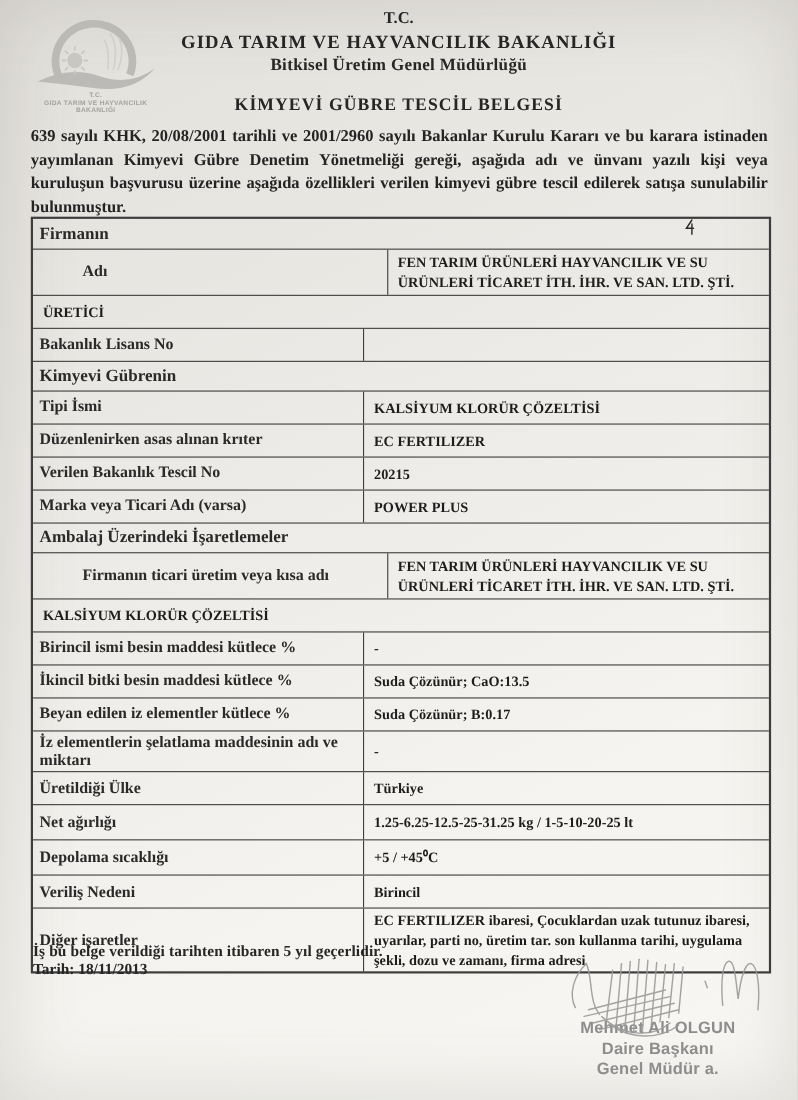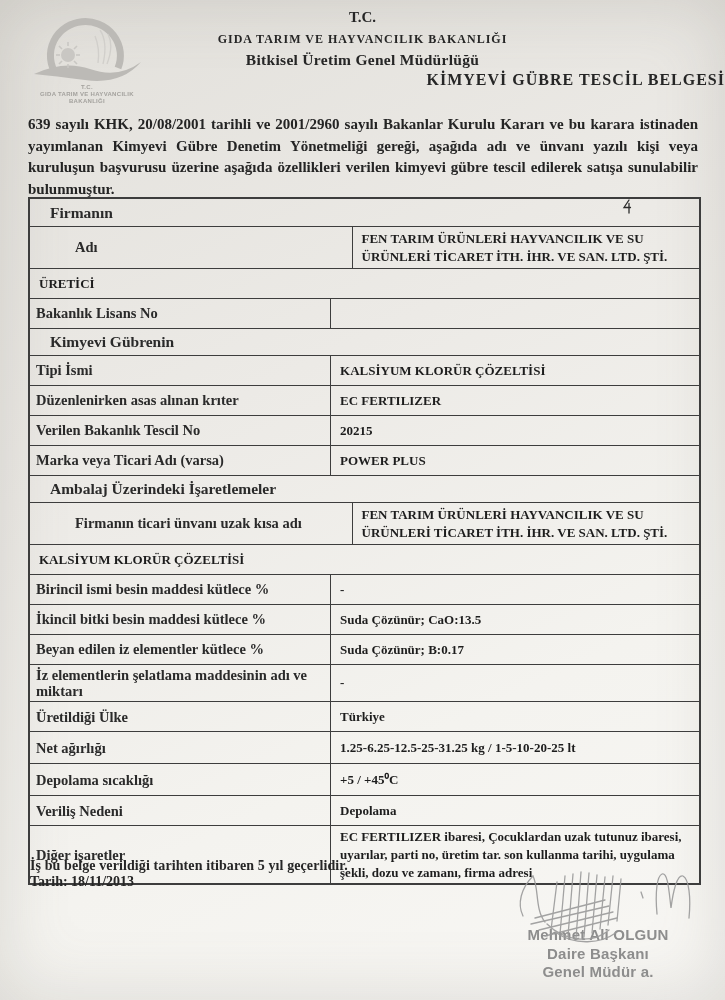--- a/index.html
+++ b/index.html
@@ -10,30 +10,30 @@
     box-shadow:inset 0 0 70px rgba(110,105,95,.20);
     font-family:"Liberation Serif", serif;color:#262626;
   }
   
   .logo{position:absolute;left:26px;top:8px;width:122px;text-align:center;}
   .logo svg{display:block;margin:0 auto;}
   .logo-caption{font-family:"Liberation Sans",sans-serif;color:#a3a19d;font-weight:bold;
     font-size:6px;line-height:7px;letter-spacing:.3px;margin-top:-2px;}
   .head{position:absolute;left:0;right:0;top:8px;text-align:center;font-weight:bold;}
   .head .tc{font-size:15px;line-height:18px;}
-  .head .ministry{font-size:12px;line-height:22px;letter-spacing:1px;margin-top:2px;}
+  .head .ministry{font-size:17px;line-height:22px;letter-spacing:1px;margin-top:2px;}
   .head .directorate{font-size:15.5px;line-height:20px;letter-spacing:.3px;}
-  .head .doc-title{font-size:16px;line-height:20px;letter-spacing:1px;text-align:right;}
+  .head .doc-title{font-size:16px;line-height:20px;letter-spacing:1px;margin-top:16px;}
   
   .intro{position:absolute;left:28px;right:27px;top:114px;margin:0;
     font-size:15px;font-weight:bold;line-height:21.5px;text-align:justify;color:#242424;}
   
   .doc-table{position:absolute;left:28px;top:197px;width:673px;
     border:2px solid #3d3d3d;box-sizing:border-box;background:transparent;}
-  .t-sec{min-height:27px;display:flex;align-items:center;padding:1px 4px 1px 20px;
+  .t-sec{min-height:27px;display:flex;align-items:center;padding:1px 4px 1px 6px;
     font-size:15.5px;font-weight:bold;border-top:1px solid #3d3d3d;box-sizing:border-box;color:#2a2a2a;}
   .doc-table > :first-child{border-top:none;}
   .t-row{display:flex;min-height:30px;border-top:1px solid #3d3d3d;box-sizing:border-box;}
   .t-row .lbl{width:45%;display:flex;align-items:center;padding:2px 4px 2px 6px;
     font-size:14.5px;font-weight:bold;border-right:1px solid #3d3d3d;box-sizing:border-box;
     line-height:1.12;color:#2a2a2a;}
   .t-row .val{flex:1;display:flex;align-items:center;padding:2px 6px 2px 9px;
     font-size:13px;font-weight:bold;line-height:1.35;color:#1d1d1d;}
   .h42{min-height:42px;padding-left:39px;} .h34{min-height:34px;} .h32{min-height:32px;} .h57{min-height:57px;}
   
@@ -120,21 +120,21 @@
       <div class="val">20215</div>
     </div>
     <div class="t-row">
       <div class="lbl">Marka veya Ticari Adı (varsa)</div>
       <div class="val">POWER PLUS</div>
     </div>
 
     <div class="t-sec">Ambalaj  Üzerindeki İşaretlemeler</div>
 
     <div class="t-row h42">
-      <div class="lbl">Firmanın ticari ünvanı uzak kısa adı</div>
+      <div class="lbl">Firmanın ticari üretim veya kısa adı</div>
       <div class="val">FEN TARIM ÜRÜNLERİ HAYVANCILIK VE SU ÜRÜNLERİ TİCARET İTH. İHR. VE SAN. LTD. ŞTİ.</div>
     </div>
     <div class="t-row">
       <div class="val">KALSİYUM KLORÜR ÇÖZELTİSİ</div>
     </div>
     <div class="t-row">
       <div class="lbl">Birincil ismi besin maddesi kütlece %</div>
       <div class="val">-</div>
     </div>
     <div class="t-row">
@@ -156,21 +156,21 @@
     <div class="t-row h32">
       <div class="lbl">Net ağırlığı</div>
       <div class="val">1.25-6.25-12.5-25-31.25 kg / 1-5-10-20-25 lt</div>
     </div>
     <div class="t-row h32">
       <div class="lbl">Depolama sıcaklığı</div>
       <div class="val">+5 / +45⁰C</div>
     </div>
     <div class="t-row">
       <div class="lbl">Veriliş Nedeni</div>
-      <div class="val">Depolama</div>
+      <div class="val">Birincil</div>
     </div>
     <div class="t-row h57">
       <div class="lbl">Diğer işaretler</div>
       <div class="val">EC FERTILIZER ibaresi, Çocuklardan uzak tutunuz ibaresi, uyarılar, parti no, üretim tar. son kullanma tarihi, uygulama şekli, dozu ve zamanı, firma adresi</div>
     </div>
   </div>
 
   <span class="pen-mark">
     <svg width="10" height="15" viewBox="0 0 10 15">
       <path d="M7 1 L2 8.5 L8.5 8.5 M7 4.5 L7 14" fill="none" stroke="#2b2b2b" stroke-width="1.3" stroke-linecap="round"></path>

